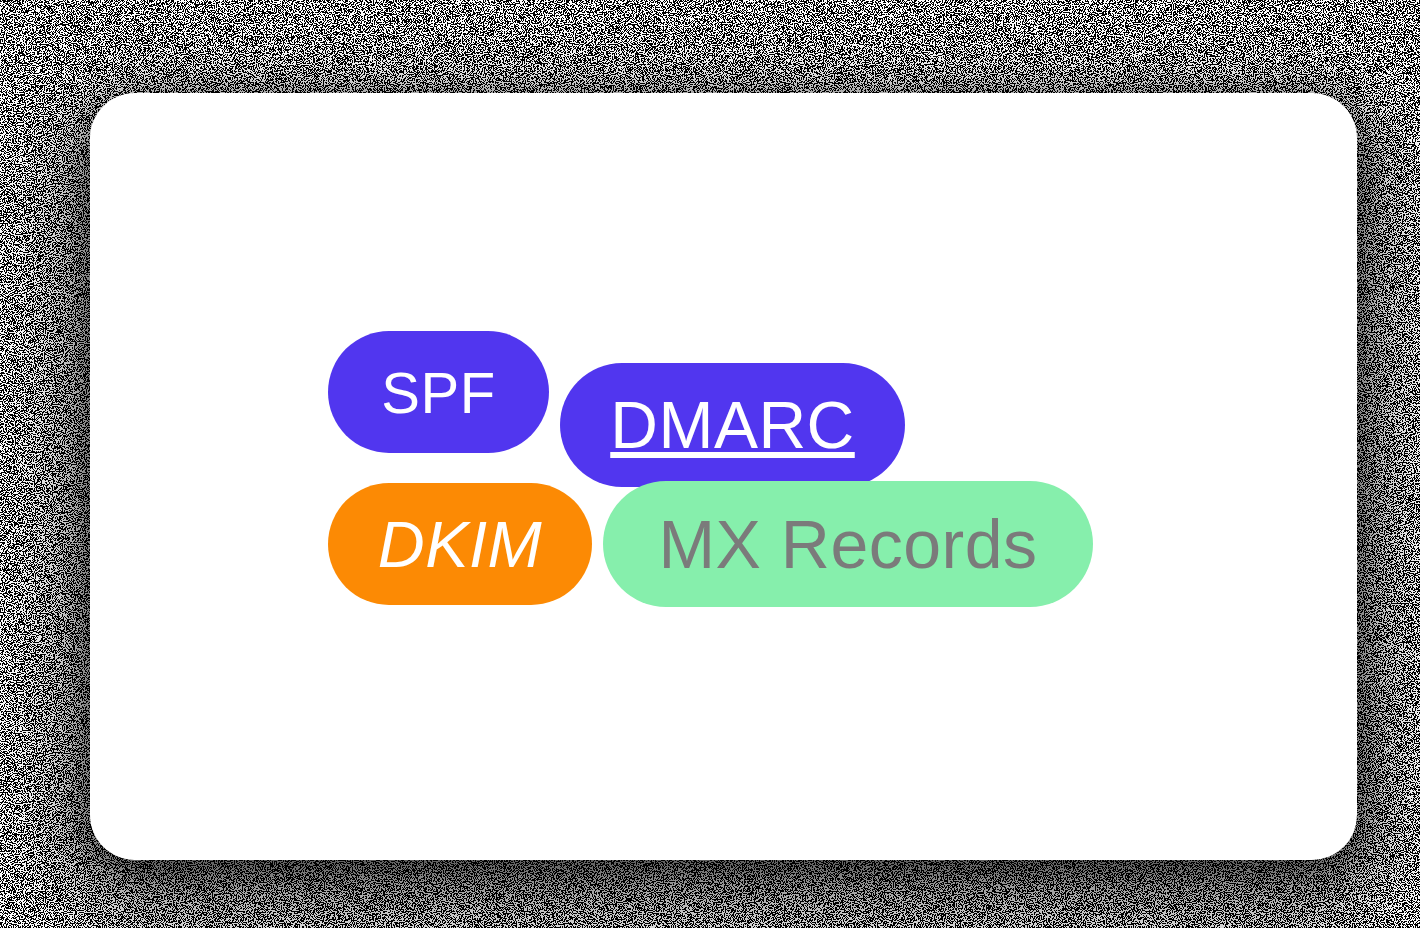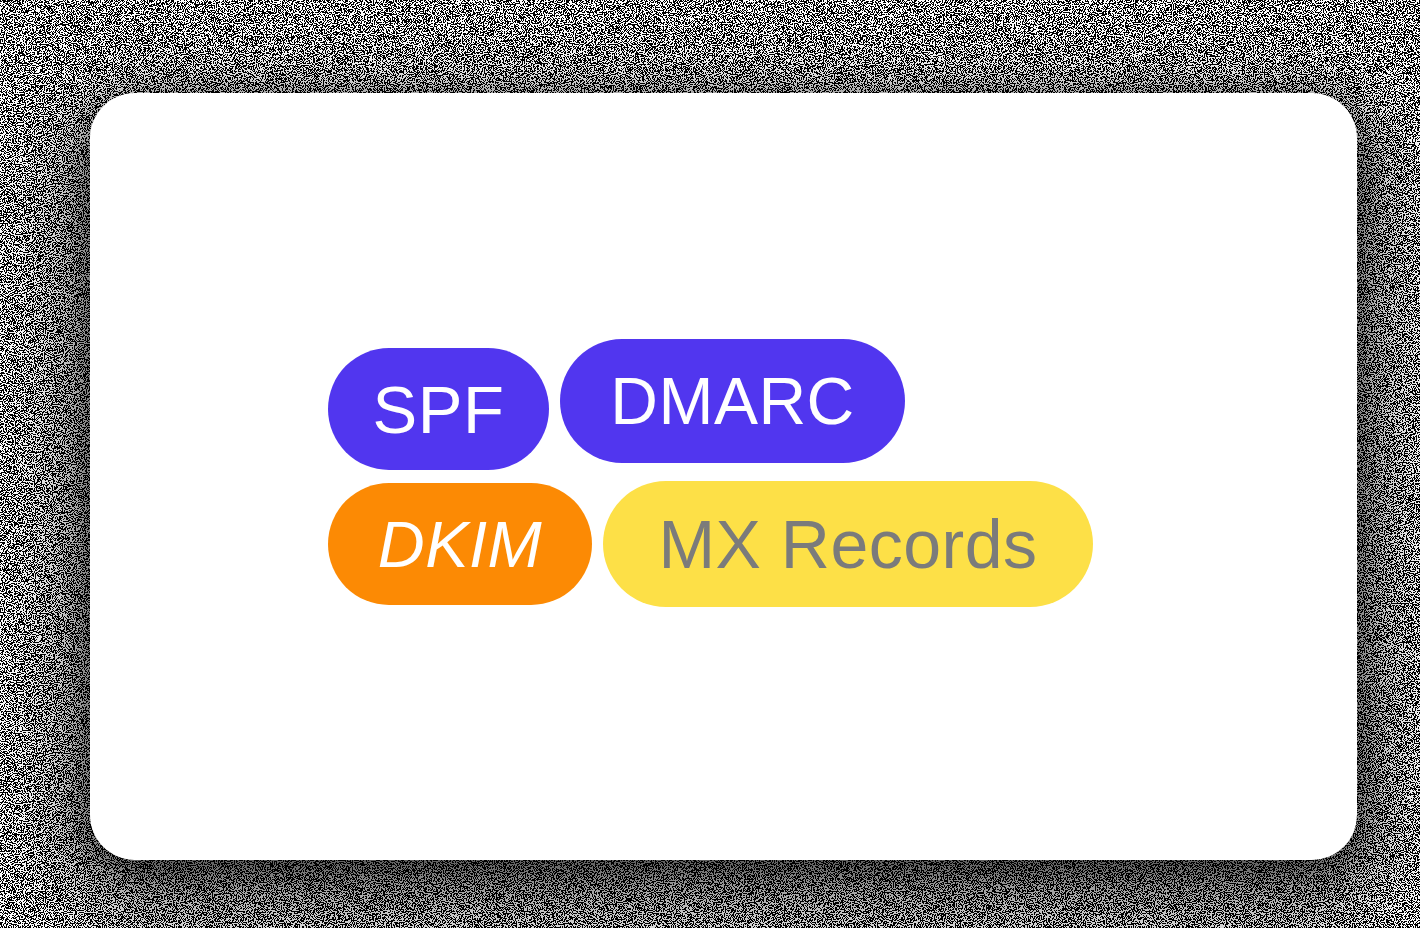--- a/index.html
+++ b/index.html
@@ -38,22 +38,22 @@
   .badge {
     position: absolute;
     display: flex;
     align-items: center;
     justify-content: center;
     border-radius: 63px;
     font-weight: 400;
     letter-spacing: 0.5px;
     user-select: none;
   }
-  .badge-spf   { left: 238px; top: 255px; width: 221px; height: 122px; font-size: 67px; }
-  .badge-dmarc { left: 470px; top: 246px; width: 345px; height: 124px; font-size: 66px; }
+  .badge-spf   { left: 238px; top: 238px; width: 221px; height: 122px; font-size: 58px; }
+  .badge-dmarc { left: 470px; top: 270px; width: 345px; height: 124px; font-size: 66px; text-decoration: underline; }
   .badge-dkim  { left: 238px; top: 390px; width: 264px; height: 122px; font-size: 65px; font-style: italic; }
   .badge-mx    { left: 513px; top: 388px; width: 490px; height: 126px; font-size: 68px; }
 </style>
 </head>
 <body>
 
 <div class="stage">
 
   <svg class="noise-bg" xmlns="http://www.w3.org/2000/svg" width="1420" height="928">
     <filter id="tvNoise" x="0" y="0" width="100%" height="100%">
@@ -76,18 +76,18 @@
     </div>
 
     <div class="badge badge-dmarc" style="background: rgb(81, 54, 239); color: rgb(255, 255, 255);">
       <span>DMARC</span>
     </div>
 
     <div class="badge badge-dkim" style="background: rgb(252, 138, 4); color: rgb(255, 255, 255);">
       <span>DKIM</span>
     </div>
 
-    <div class="badge badge-mx" style="background: #fde047; color: rgb(123, 123, 123);">
+    <div class="badge badge-mx" style="background: #86efac; color: rgb(123, 123, 123);">
       <span>MX Records</span>
     </div>
 
   </div>
 </div>
 
 </body></html>

